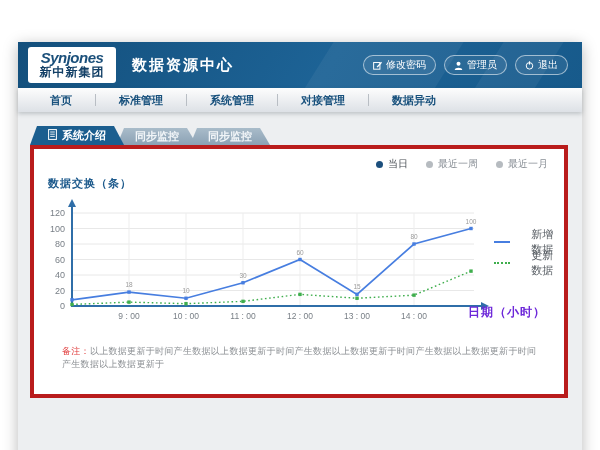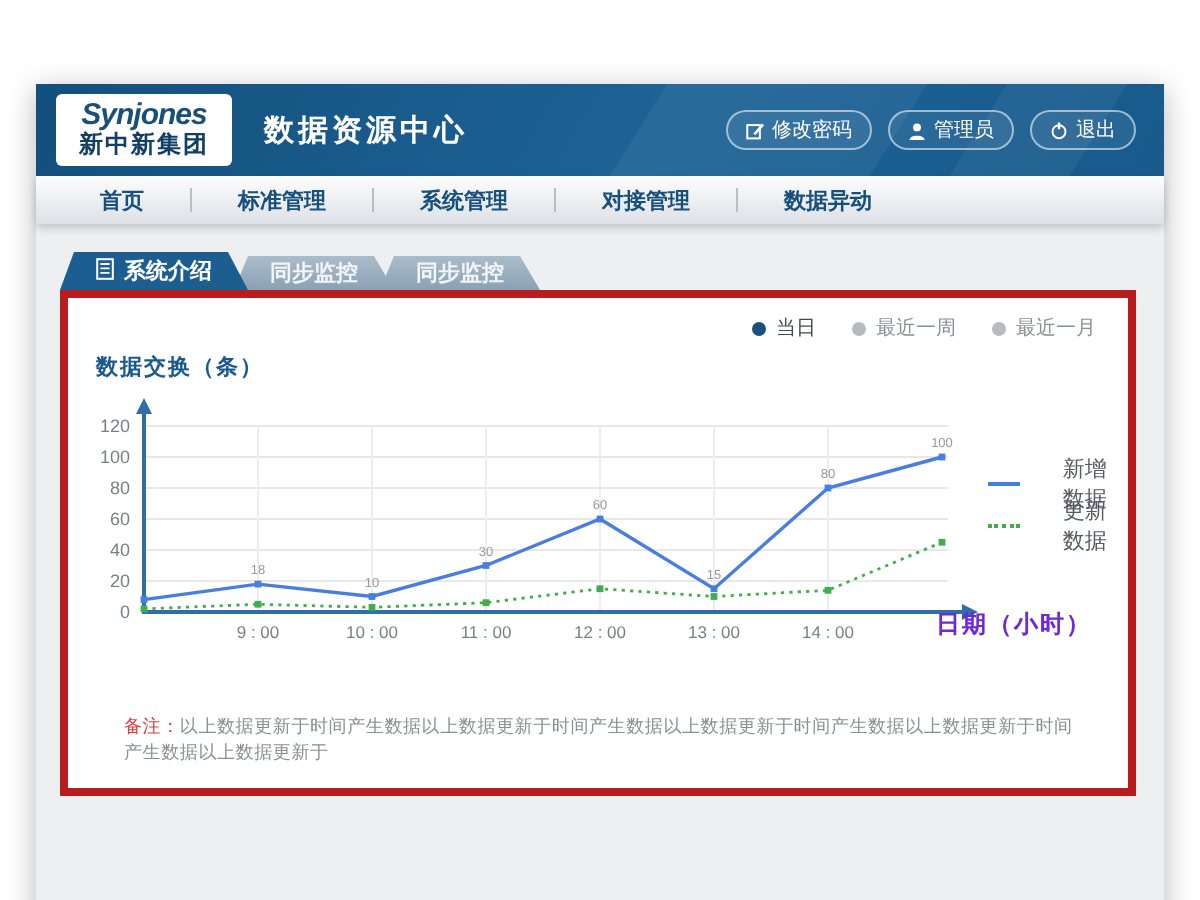--- a/index.html
+++ b/index.html
@@ -60,21 +60,21 @@
              color:#6d28d9; letter-spacing:1px;margin-left:28px; }
 
   .legend { position:absolute; left:460px; top:82px; }
   .legend-row { display:flex; align-items:center; gap:21px; height:21px; font-size:11px; color:#555b61; cursor:pointer; }
   .lg-line { width:22px; height:0; }
   .lg-solid  { border-top:2px solid #477ee0; }
   .lg-dotted { border-top:2px dotted #3fae4d; }
 
   .chart-svg { position:absolute; left:0; top:0; }
 
-  .note { position:absolute; left:28px; top:208px; right:20px; font-size:9px; color:#8b8f93; letter-spacing:.3px; }
+  .note { position:absolute; left:28px; top:196px; right:20px; font-size:9px; color:#8b8f93; letter-spacing:.3px; }
   .note-prefix { color:#e03a3a; }
 </style>
 </head>
 <body>
 
 <div class="window">
 
   <div class="header">
     <div class="streak s1"></div>
     <div class="streak s2"></div>

